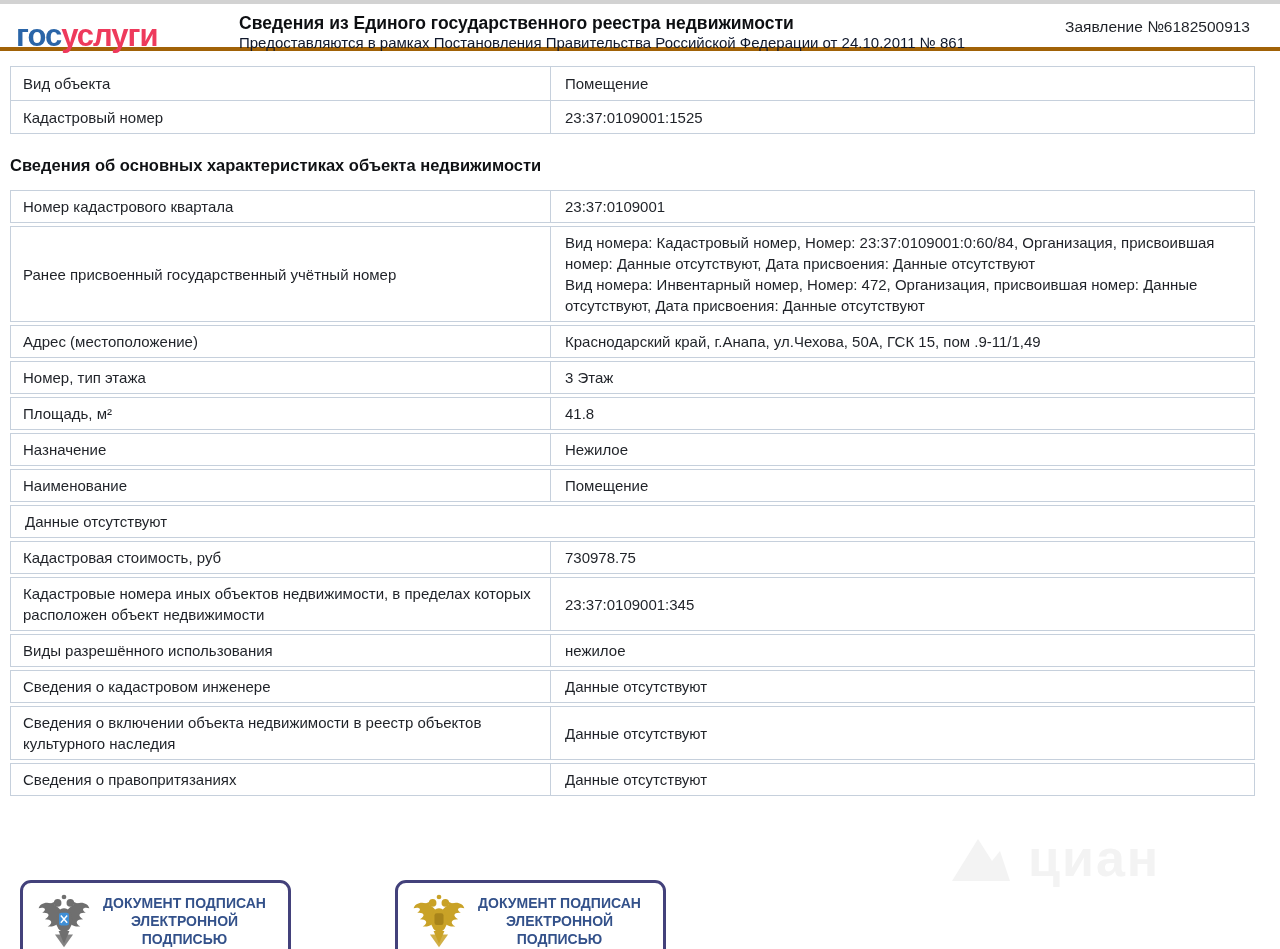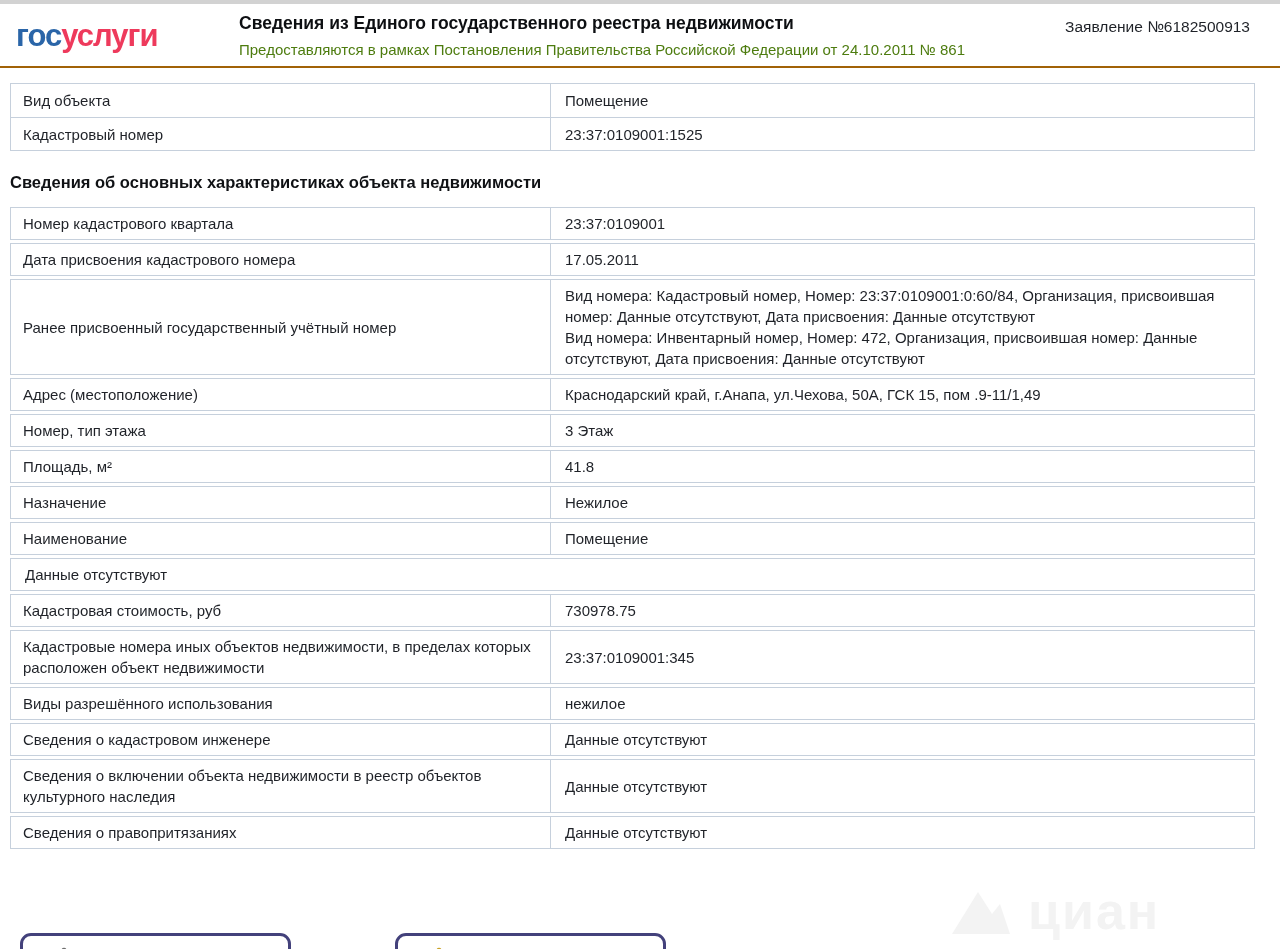--- a/index.html
+++ b/index.html
@@ -7,30 +7,30 @@
   body {
     font-family: "Liberation Sans", "DejaVu Sans", sans-serif;
     color: #1f2228;
     position: relative;
     height: 949px;
     overflow: hidden;
   }
   .top-strip { height: 4px; background: #d2d2d2; width: 100%; }
 
   
-  .header { position: relative; height: 64px; border-bottom: 2px solid #a16207; }
+  .header { position: relative; height: 47px; border-bottom: 4px solid #a16207; }
   .logo {
     position: absolute; left: 16px; top: 14px;
     font-size: 31px; font-weight: 700; letter-spacing: -1px;
   }
   .logo .p1 { color: #2a65a8; }
   .logo .p2 { color: #ee3a5c; }
   .header-center { position: absolute; left: 239px; top: 9px; }
   .doc-title { font-size: 17.5px; font-weight: 700; color: #0d0f12; }
-  .doc-subtitle { font-size: 15px; margin-top: 7px; color: #4d7c0f; }
+  .doc-subtitle { font-size: 15px; margin-top: 0; color: #0f172a; }
   .application { position: absolute; right: 30px; top: 14px; font-size: 15.5px; color: #1f2228; text-align: center; }
 
   
   .content { padding: 0 25px 0 10px; }
 
   .tbl { margin-top: 15px; }
   .tbl-collapsed { border: 1px solid #c6d0dc; background: #ec4899; }
   .tbl-collapsed .tbl-row { border: none; margin: 0; }
   .tbl-collapsed .tbl-row + .tbl-row { border-top: 1px solid #c6d0dc; }
 
@@ -104,24 +104,20 @@
 </div>
 
   <div class="section-title">Сведения об основных характеристиках объекта недвижимости</div>
 
   <div class="tbl tbl-gapped" id="main-table">
   <div class="tbl-row">
     <div class="cell label">Номер кадастрового квартала</div>
     <div class="cell value">23:37:0109001</div>
   </div>
 
-  <div class="tbl-row">
-    <div class="cell label">Дата присвоения кадастрового номера</div>
-    <div class="cell value">17.05.2011</div>
-  </div>
 
   <div class="tbl-row">
     <div class="cell label">Ранее присвоенный государственный учётный номер</div>
     <div class="cell value">Вид номера: Кадастровый номер, Номер: 23:37:0109001:0:60/84, Организация, присвоившая номер: Данные отсутствуют, Дата присвоения: Данные отсутствуют
 Вид номера: Инвентарный номер, Номер: 472, Организация, присвоившая номер: Данные отсутствуют, Дата присвоения: Данные отсутствуют</div>
   </div>
 
   <div class="tbl-row">
     <div class="cell label">Адрес (местоположение)</div>
     <div class="cell value">Краснодарский край, г.Анапа, ул.Чехова, 50А, ГСК 15, пом .9-11/1,49</div>

